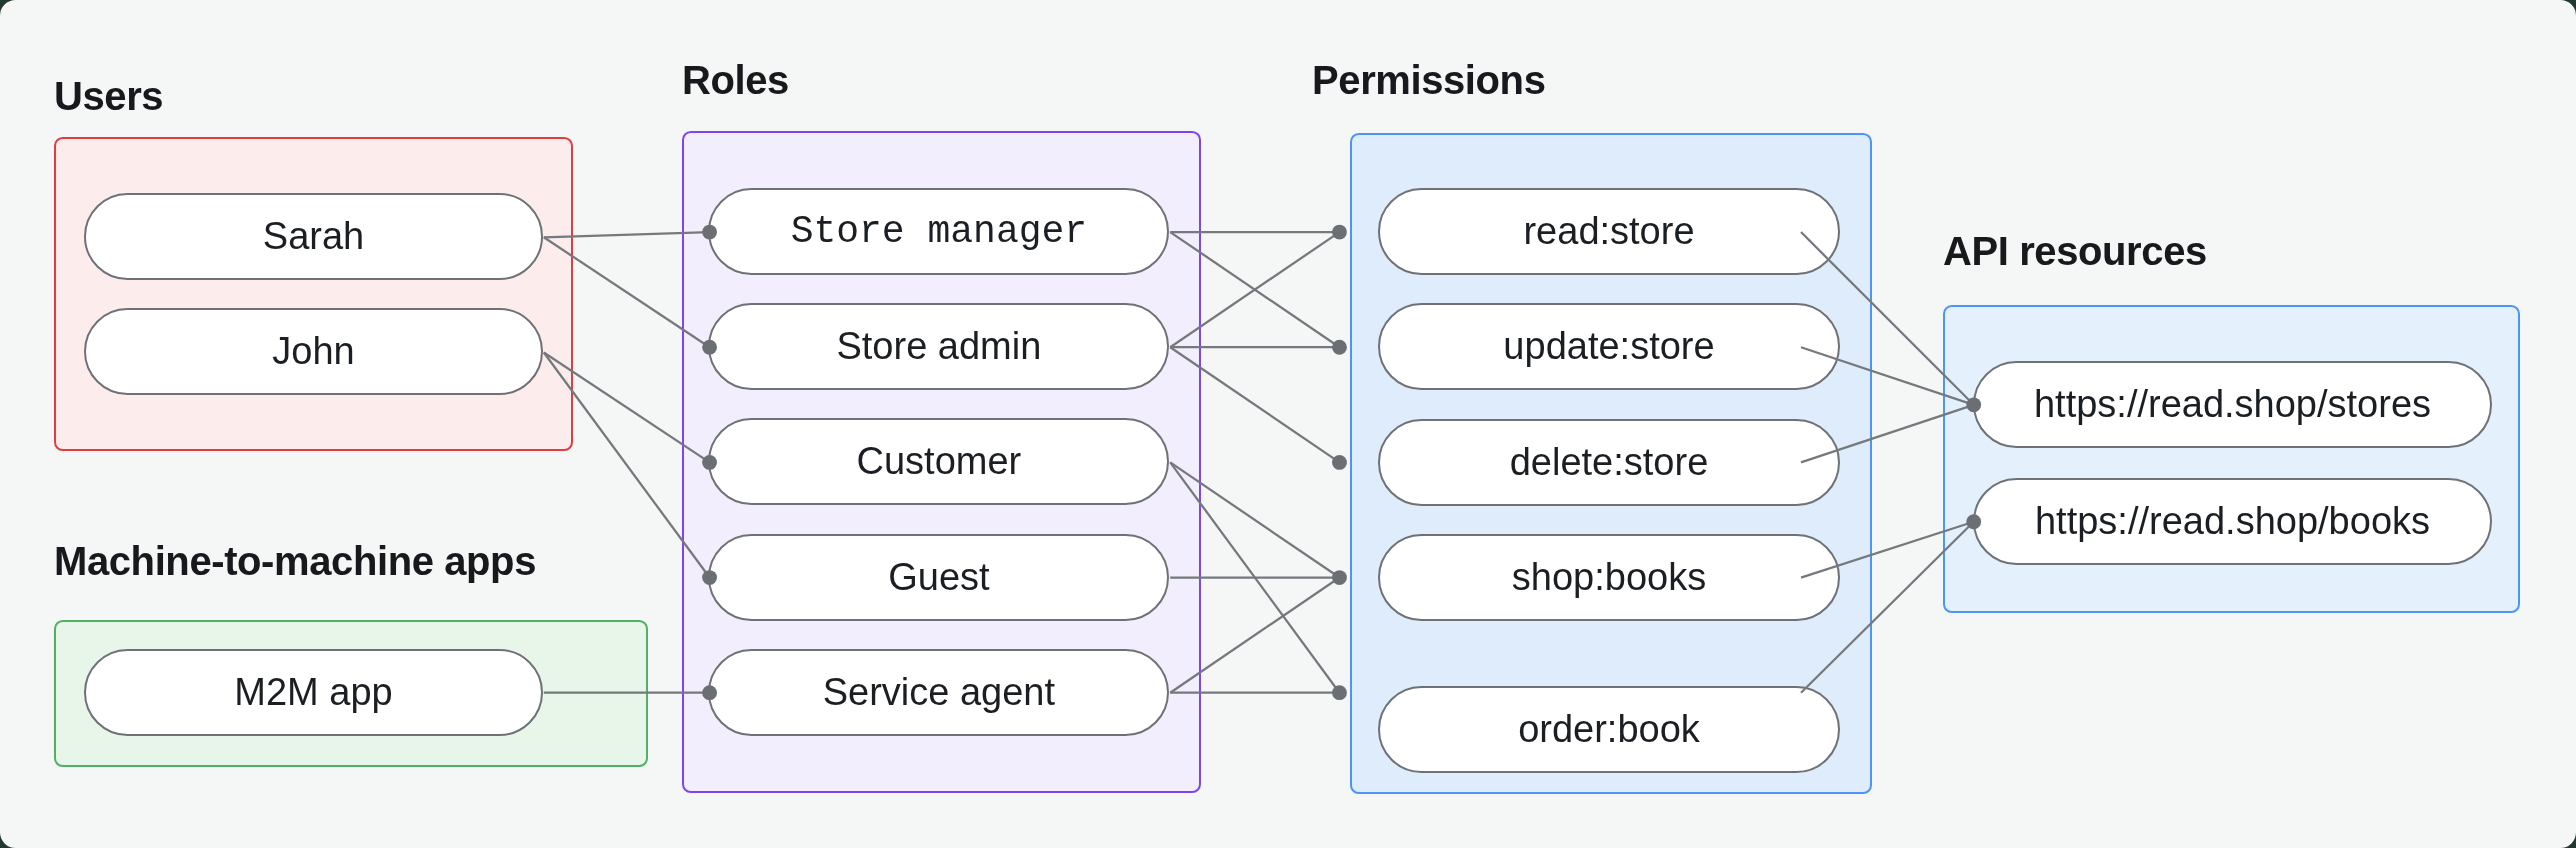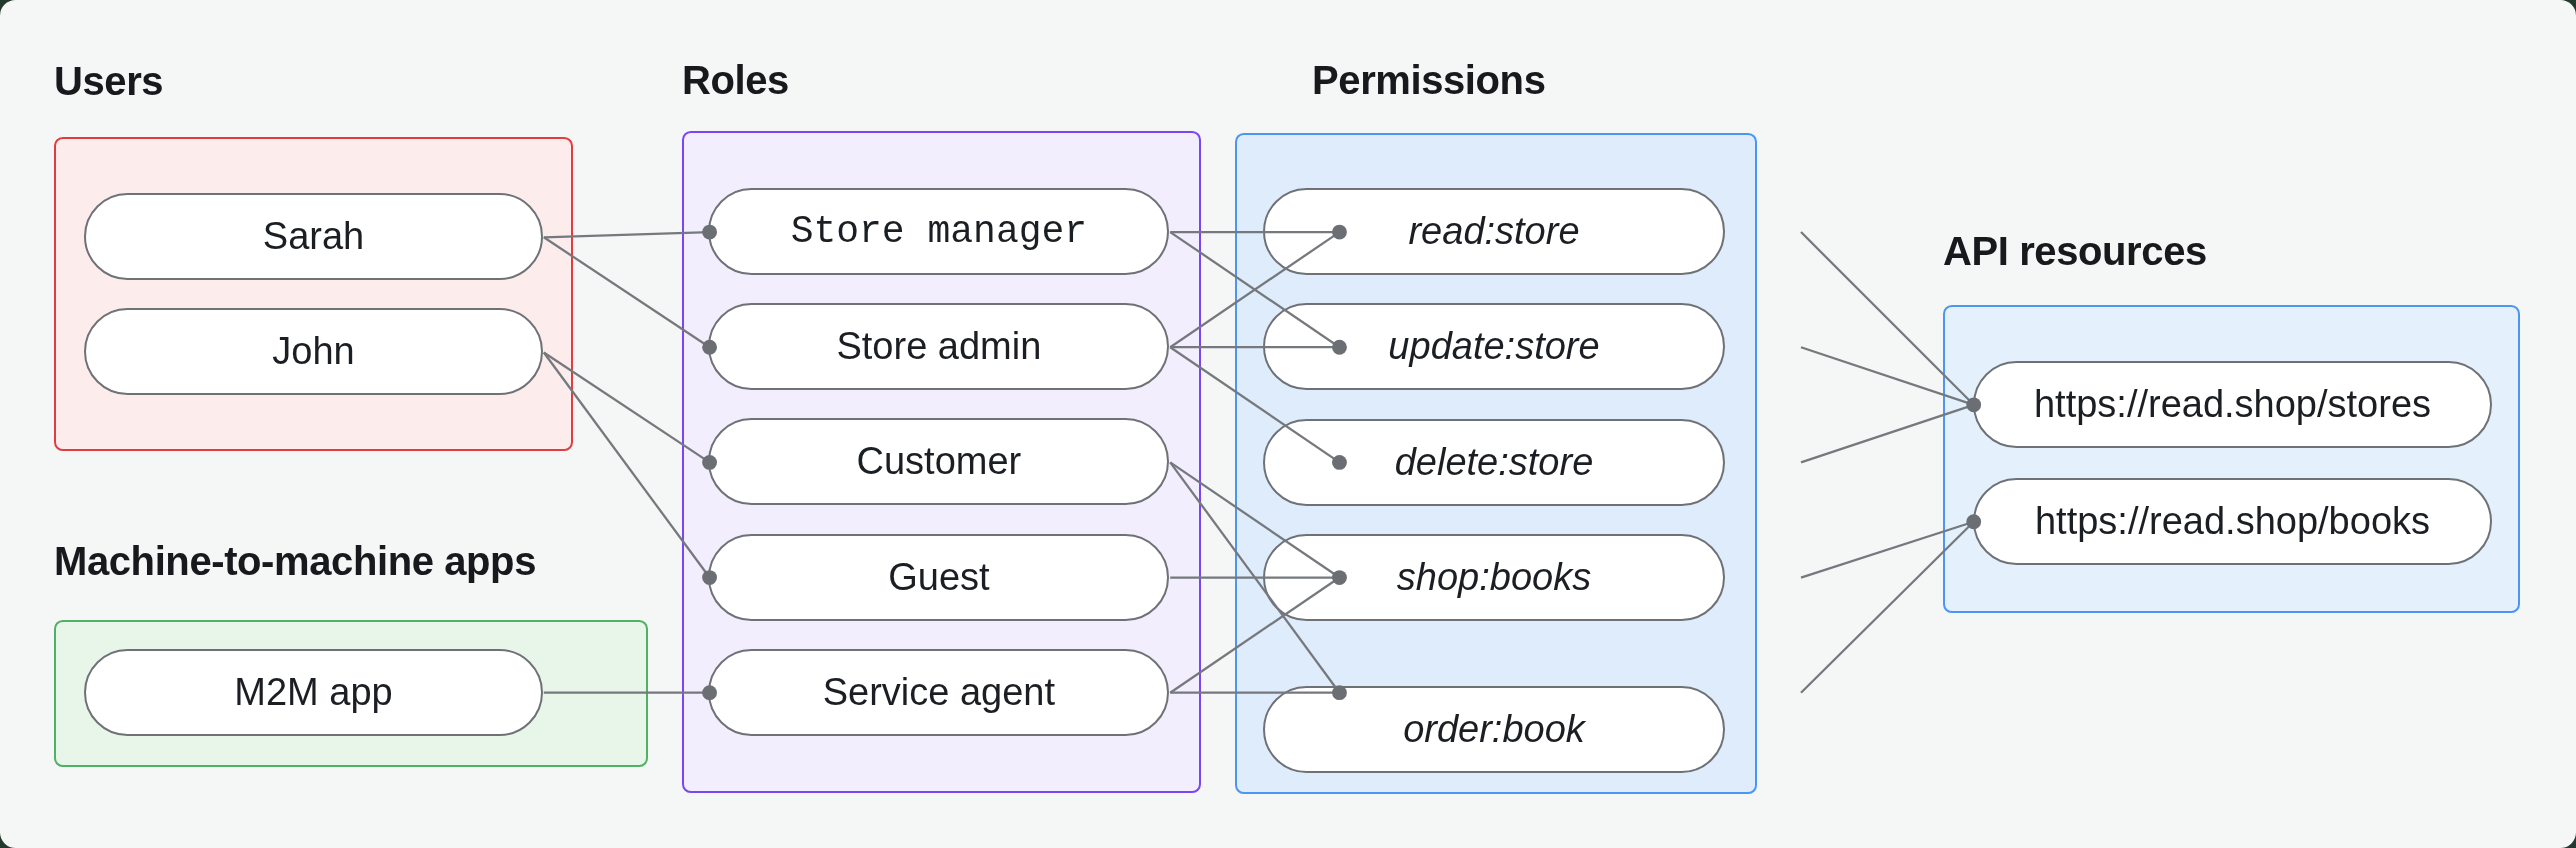--- a/index.html
+++ b/index.html
@@ -34,24 +34,24 @@
     border-radius:45px;
     box-sizing:border-box;
     display:flex;align-items:center;justify-content:center;
     font-size:38px;color:#1b1e22;
     white-space:nowrap;
   }
   
   #users-box{left:54px;top:137px;width:519px;height:314px;background:#fdecec;border:2.6px solid #e23c41;padding-left:30px;}
   #m2m-box{left:54px;top:620px;width:594px;height:147px;background:#e8f5e9;border:2.6px solid #4fb163;}
   #roles-box{left:682px;top:131px;width:519px;height:662px;background:#f3eefd;border:2.6px solid #7b45f6;}
-  #permissions-box{left:1235px;top:133px;width:522px;height:661px;background:#deecfb;border:2.6px solid #4b95f5;font-style:italic;}
+  #permissions-box{left:1350px;top:133px;width:522px;height:661px;background:#deecfb;border:2.6px solid #4b95f5;}
   #api-box{left:1943px;top:305px;width:577px;height:308px;background:#e4f1fd;border:2.6px solid #4b95f5;}
   
-  #users-title{left:54px;top:59px;}
+  #users-title{left:54px;top:74px;}
   #roles-title{left:682px;top:58px;}
   #permissions-title{left:1312px;top:58px;}
   #api-title{left:1943px;top:229px;}
   #m2m-title{left:54px;top:539px;}
   
   #node-sarah{left:28px;top:54px;width:459px;}
   #node-john{left:28px;top:169px;width:459px;}
   #node-m2m-app{left:28px;top:27px;width:459px;}
   #node-store-manager{left:24.4px;top:55px;width:461px;font-family:Liberation Mono, monospace;}
   #node-store-admin{left:24.4px;top:170px;width:461px;}

